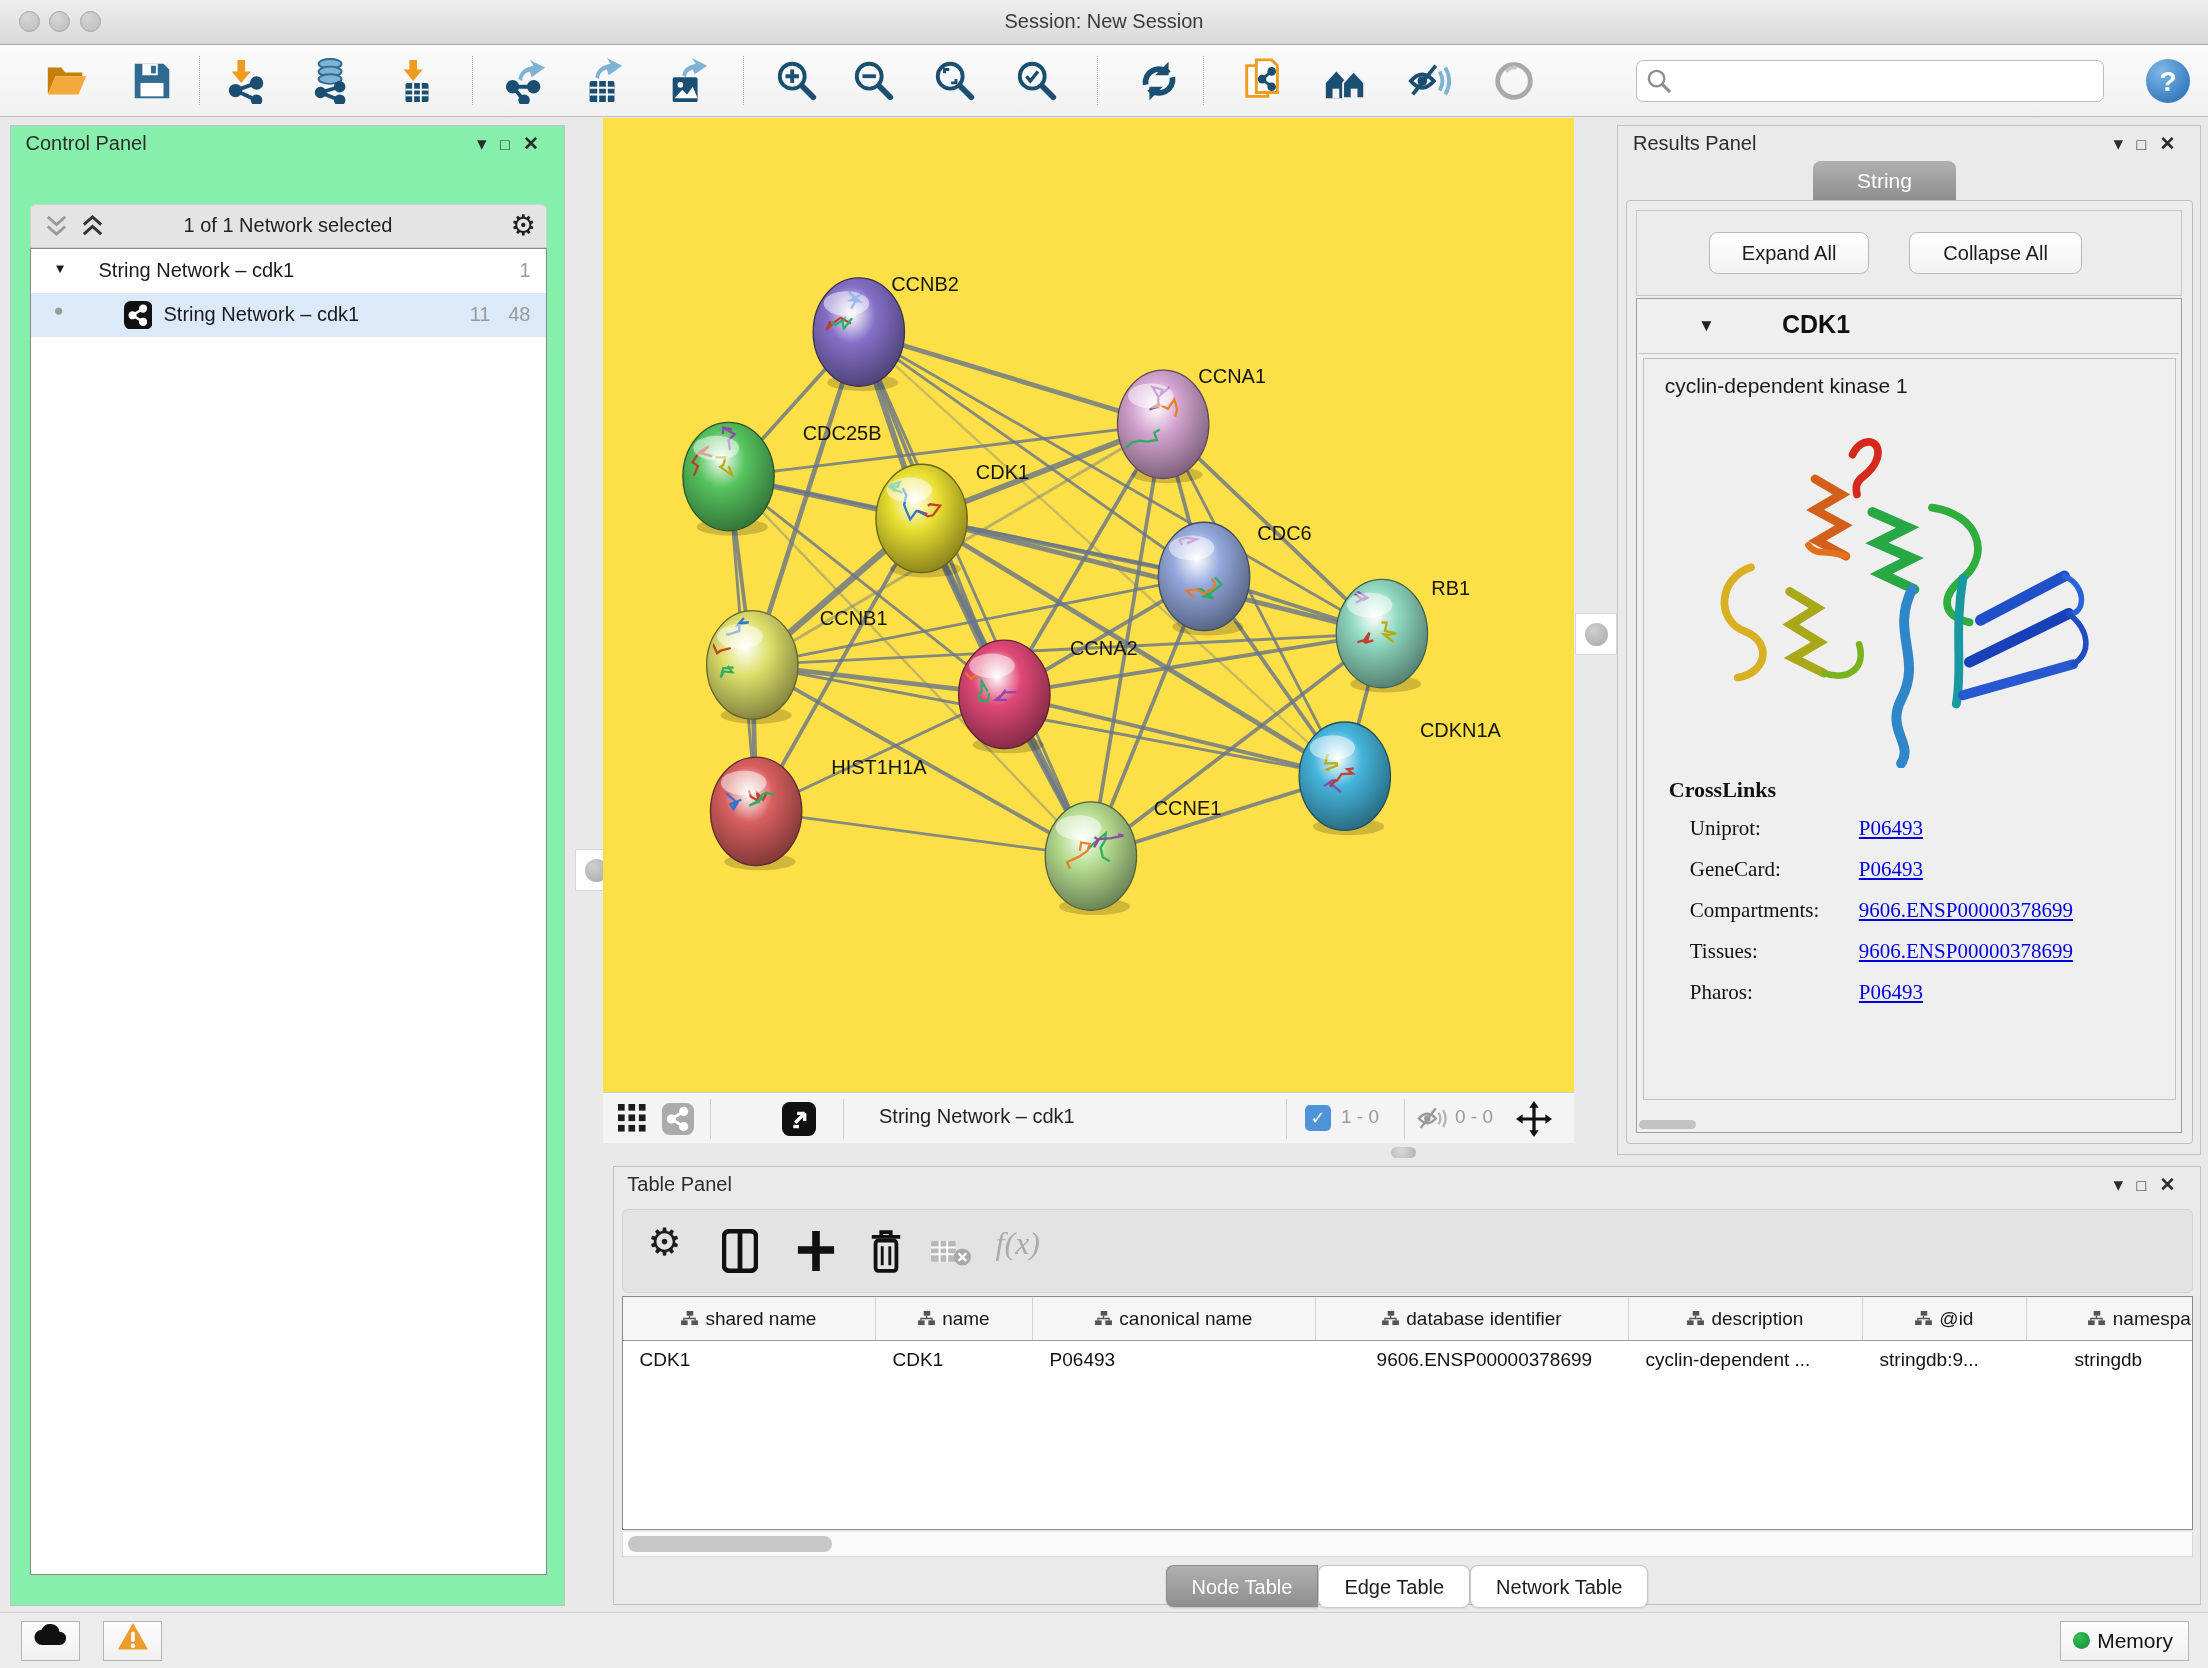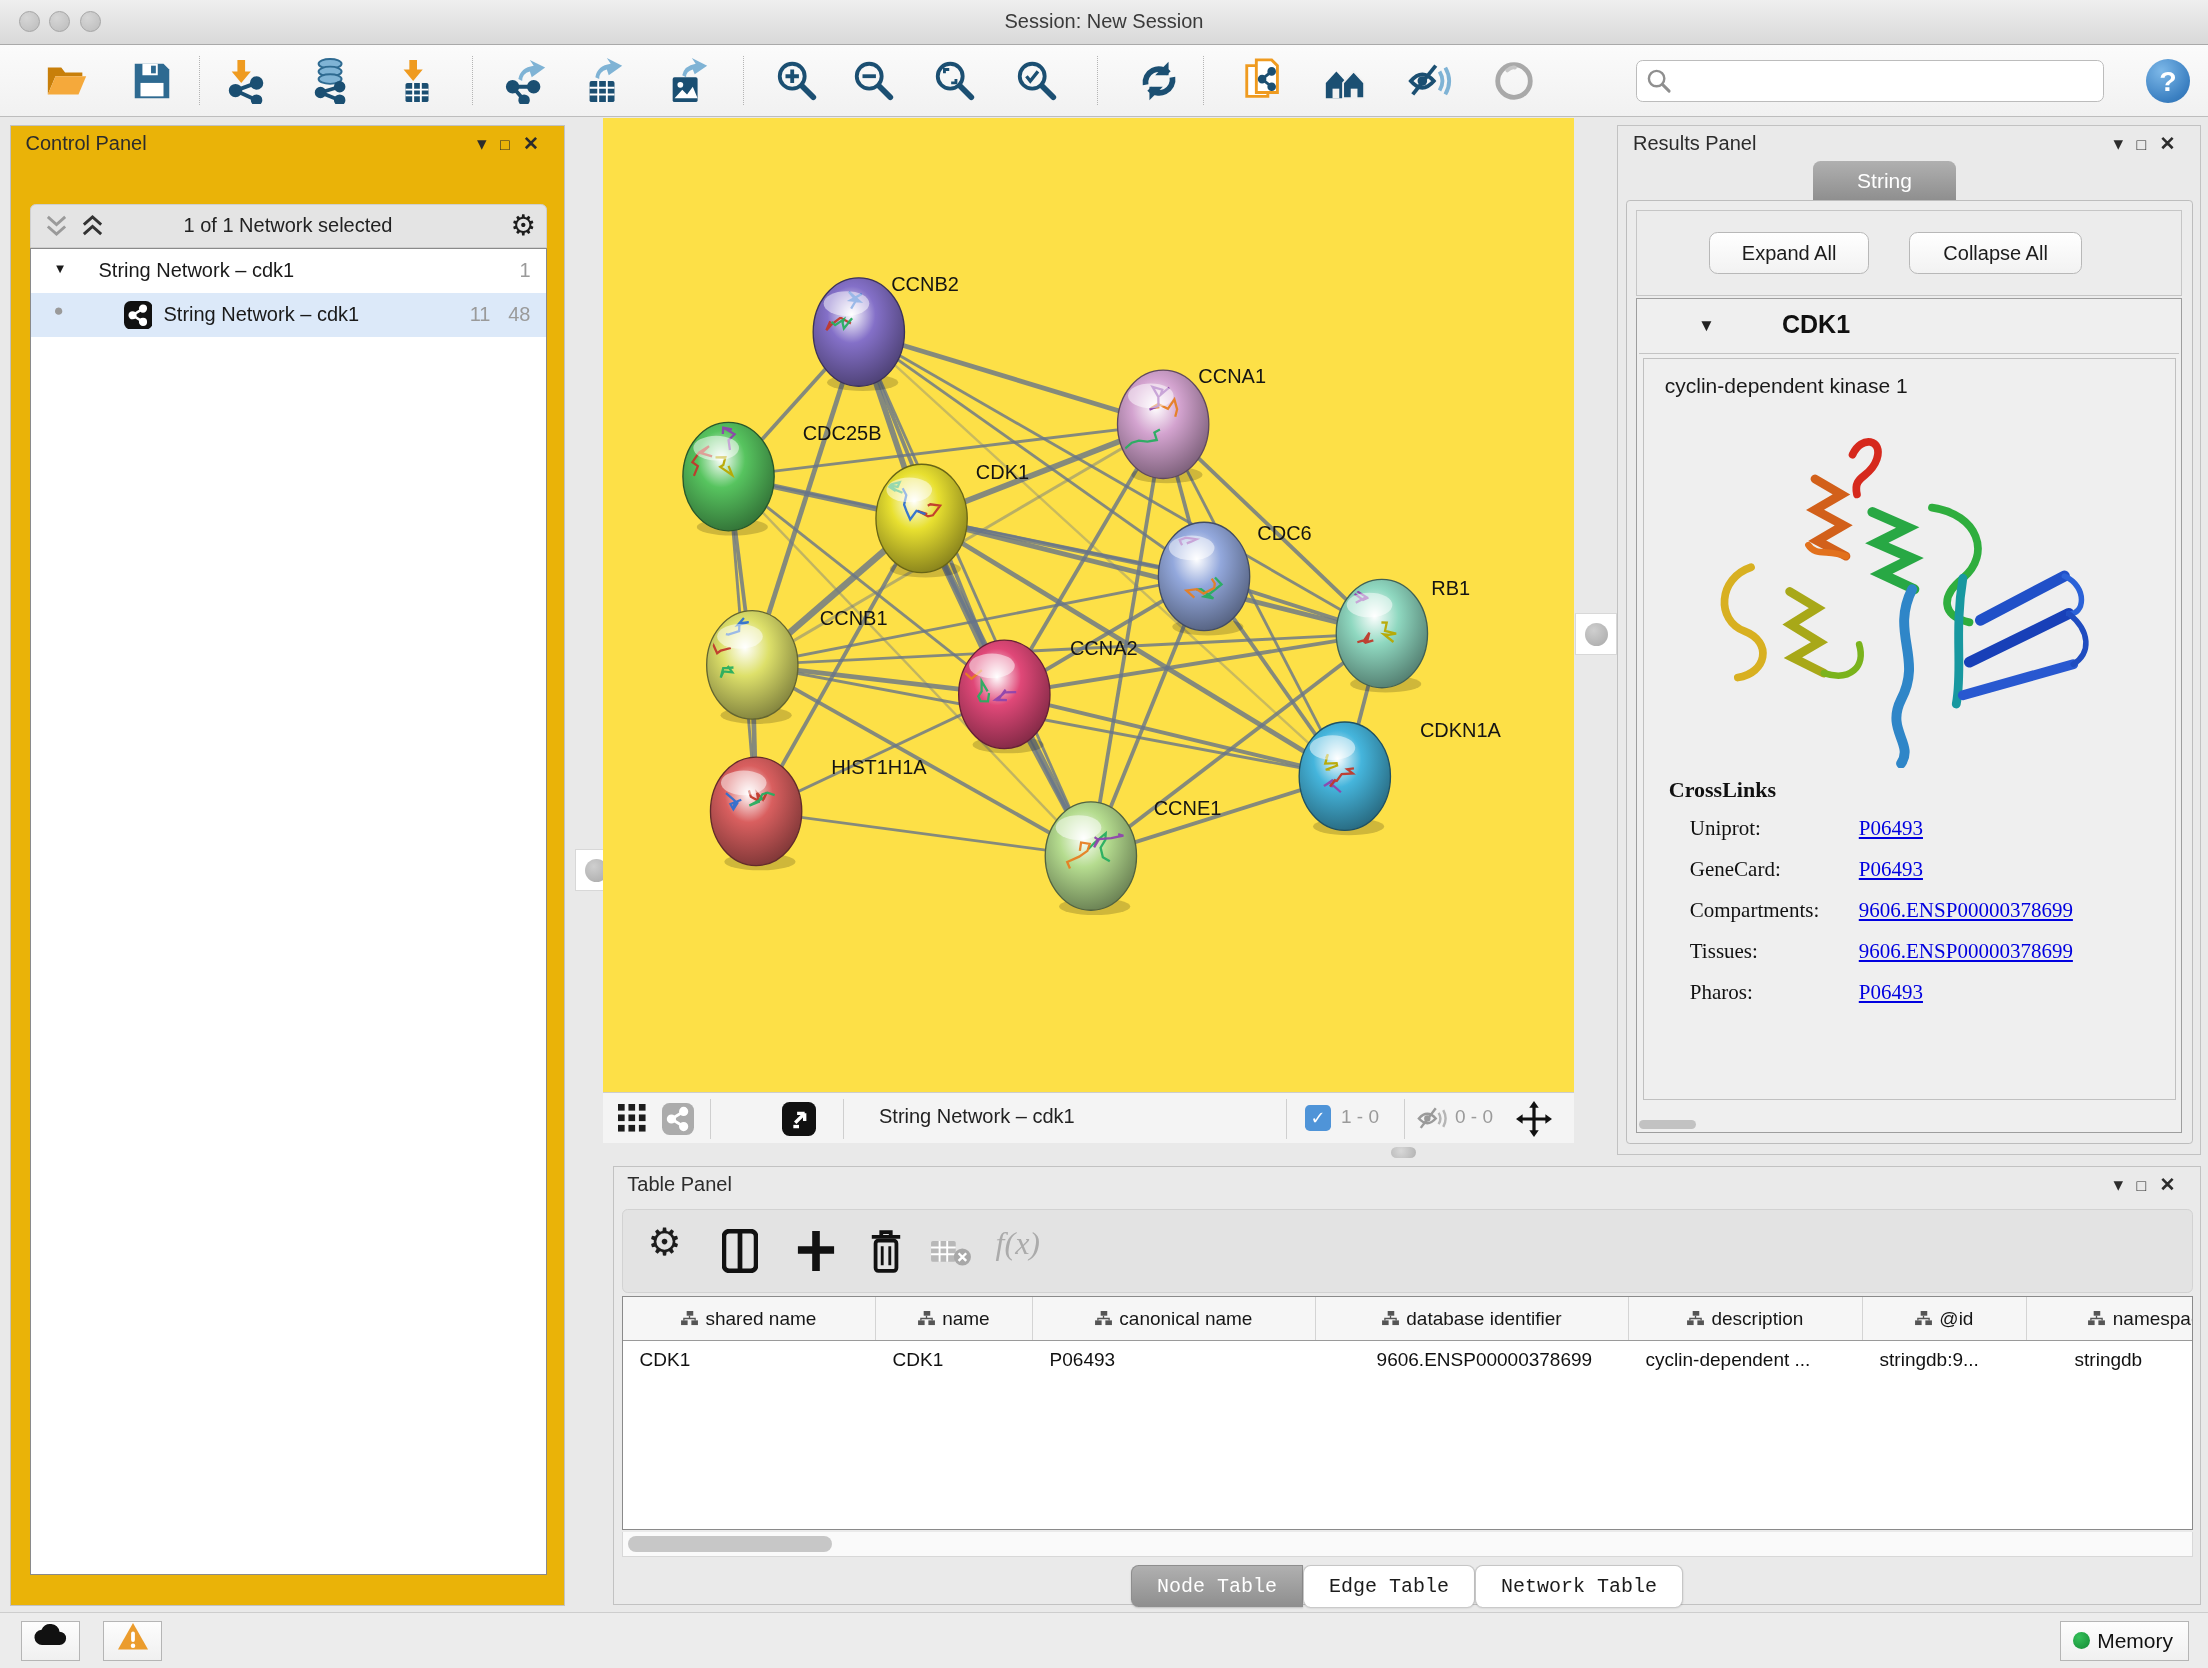--- a/index.html
+++ b/index.html
@@ -28,21 +28,21 @@
     background:radial-gradient(circle at 35% 28%, #7db8e8, #3a7fc1 70%, #2e6ba8);
     color:#fff; font-size:28.5px; font-weight:bold; text-align:center; line-height:44px; cursor:pointer; }
 
   
   .panel-title { font-size:20px; color:#2c2c2c; }
   .panel-ctrls { position:absolute; right:11.4px; top:0; font-size:19px; color:#2c2c2c; letter-spacing:13.3px; }
   .panel-ctrls span { cursor:pointer; }
 
   
   #control-panel { position:absolute; left:9.5px; top:125px; width:555px; height:1481px;
-    background:#eab308; border:1px solid #c2c2c2; }
+    background:#86efac; border:1px solid #c2c2c2; }
   #cp-tabs { position:absolute; left:55px; top:38px; height:40px; display:flex; }
   .tab { height:40px; padding:0 25px; font-size:20px; line-height:40px; text-align:center;
     background:#fff; border:1px solid #c6c6c6; border-bottom:none; color:#1c1c1c;
     border-radius:7.6px 7.6px 0 0; margin-right:1.9px; cursor:pointer; }
   .tab.sel { background:linear-gradient(#b0b0b0,#8e8e8e); color:#fff; border-color:#8e8e8e; }
   #cp-toolbar { position:absolute; left:19px; top:78px; width:517px; height:44px;
     background:#e4e4e4; border:1px solid #cfcfcf; border-radius:5.7px 5.7px 0 0; }
   #cp-count { position:absolute; width:100%; text-align:center; top:8.6px; font-size:20px; color:#222; }
   #cp-gear { position:absolute; right:9.5px; top:3.8px; font-size:28.5px; color:#1d1d1d; cursor:pointer; }
   .chev { position:absolute; top:7.6px; cursor:pointer; }
@@ -117,21 +117,21 @@
   .th { display:flex; align-items:center; justify-content:center; gap:7.6px;
     border-right:1px solid #d4d4d4; font-size:19px; color:#161616; overflow:hidden;
     white-space:nowrap; flex:none; cursor:pointer; }
   #tp-row { display:flex; height:40px; }
   .td { flex:none; padding:7.6px 0 0 17px; font-size:19px; color:#111; overflow:hidden;
     white-space:nowrap; }
   #tp-hscroll { position:absolute; left:7.6px; top:365px; width:1571px; height:25px;
     background:#fafafa; border:1px solid #d8d8d8; border-top:none; }
   #tp-hthumb { position:absolute; left:5.7px; top:3.8px; width:204px; height:16px;
     border-radius:8.6px; background:#c7c7c7; }
-  #tp-tabs { position:absolute; left:0; top:398px; width:100%; display:flex; justify-content:center;font-family:Liberation Mono, monospace; }
+  #tp-tabs { position:absolute; left:0; top:398px; width:100%; display:flex; justify-content:center; }
   #tp-tabs .tab { border-radius:7.6px; margin-right:0; height:42px; line-height:42px;
     box-shadow:0 1px 1.9px rgba(0,0,0,.18); }
   #tp-tabs .tab.sel { border-radius:7.6px 0 0 7.6px; }
 
   
   #statusbar { position:absolute; left:0; top:1612px; width:2208px; height:56px;
     background:#ececec; border-top:1px solid #cdcdcd; }
   .sb-btn { position:absolute; top:7.6px; width:59px; height:40px; background:linear-gradient(#fdfdfd,#f0f0f0);
     border:1px solid #b5b5b5; text-align:center; line-height:38px; cursor:pointer; }
   #memory-btn { position:absolute; right:19px; top:7.6px; height:40px; padding:0 15px 0 11.4px;

